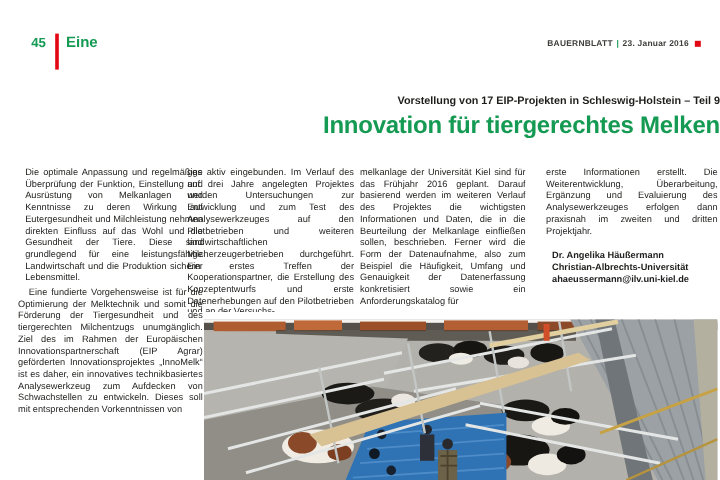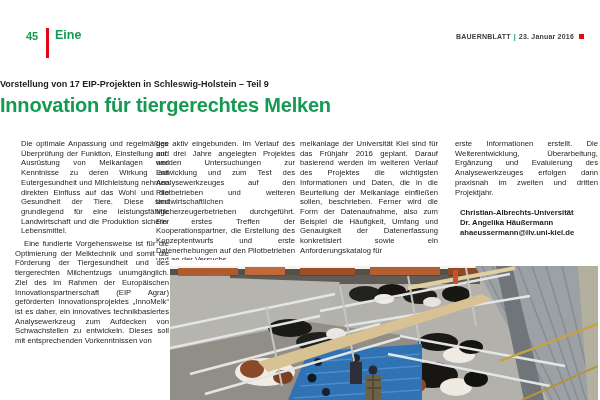--- a/index.html
+++ b/index.html
@@ -13,23 +13,23 @@
   .page-num{position:absolute;top:30px;left:26px;font-size:11px;font-weight:bold;color:#149a52;}
   .red-bar{position:absolute;top:28px;left:46px;width:2.5px;height:30px;background:#e30613;}
   .section-label{position:absolute;top:28px;left:55px;font-size:12.5px;font-weight:bold;color:#149a52;}
   .header-right{
     position:absolute;top:33px;right:16px;display:flex;align-items:center;gap:3px;
     font-size:7px;font-weight:bold;color:#3d3d3b;letter-spacing:.2px;
   }
   .header-right .sep{color:#149a52;font-weight:bold;}
   .red-square{display:inline-block;width:5px;height:5px;background:#e30613;margin-left:2px;}
   
-  .kicker{position:absolute;top:79px;left:0;width:600px;text-align:left;
+  .kicker{position:absolute;top:79px;left:0;width:600px;text-align:right;
     font-size:9px;font-weight:bold;color:#1d1d1b;}
-  .headline{position:absolute;top:94px;left:0;width:600px;text-align:left;
+  .headline{position:absolute;top:94px;left:0;width:600px;text-align:right;
     font-size:20px;font-weight:bold;color:#149a52;letter-spacing:-.2px;}
   
   .col{position:absolute;top:139px;font-size:7.7px;line-height:9.7px;text-align:justify;
     color:#1d1d1b;overflow:hidden;}
   .col-1{left:15px;width:154px;height:261px;}
   .col-2{left:156px;width:139px;height:121px;}
   .col-3{left:300px;width:138px;height:121px;}
   .col-4{left:455px;width:143px;height:123px;}
   .lead{font-weight:normal;padding-left:6px;}
   .para-indent{margin-top:3px;text-indent:9px;}
@@ -65,22 +65,22 @@
   <div>ges aktiv eingebunden. Im Verlauf des auf drei Jahre angelegten Projektes werden Untersuchungen zur Entwicklung und zum Test des Analysewerkzeuges auf den Pilotbetrieben und weiteren landwirtschaftlichen Milcherzeugerbetrieben durchgeführt. Ein erstes Treffen der Kooperationspartner, die Erstellung des Konzeptentwurfs und erste Datenerhebungen auf den Pilotbetrieben und an der Versuchs-</div>
 </div>
 
 <div class="col col-3">
   <div>melkanlage der Universität Kiel sind für das Frühjahr 2016 geplant. Darauf basierend werden im weiteren Verlauf des Projektes die wichtigsten Informationen und Daten, die in die Beurteilung der Melkanlage einfließen sollen, beschrieben. Ferner wird die Form der Datenaufnahme, also zum Beispiel die Häufigkeit, Umfang und Genauigkeit der Datenerfassung konkretisiert sowie ein Anforderungskatalog für</div>
 </div>
 
 <div class="col col-4">
   <div>erste Informationen erstellt. Die Weiterentwicklung, Überarbeitung, Ergänzung und Evaluierung des Analysewerkzeuges erfolgen dann praxisnah im zweiten und dritten Projektjahr.</div>
   <div class="contact">
+    <div>Dr. Angelika Häußermann</div>
     <div>Christian-Albrechts-Universität</div>
-    <div>Dr. Angelika Häußermann</div>
     <div>ahaeussermann@ilv.uni-kiel.de</div>
   </div>
 </div>
 
 <div class="photo">
   <svg width="428" height="134" viewBox="0 0 428 134">
 
     <rect width="428" height="134" fill="#b3b1ab"></rect>
 
     <rect x="0" y="0" width="428" height="6" fill="#f4f3f0"></rect>

